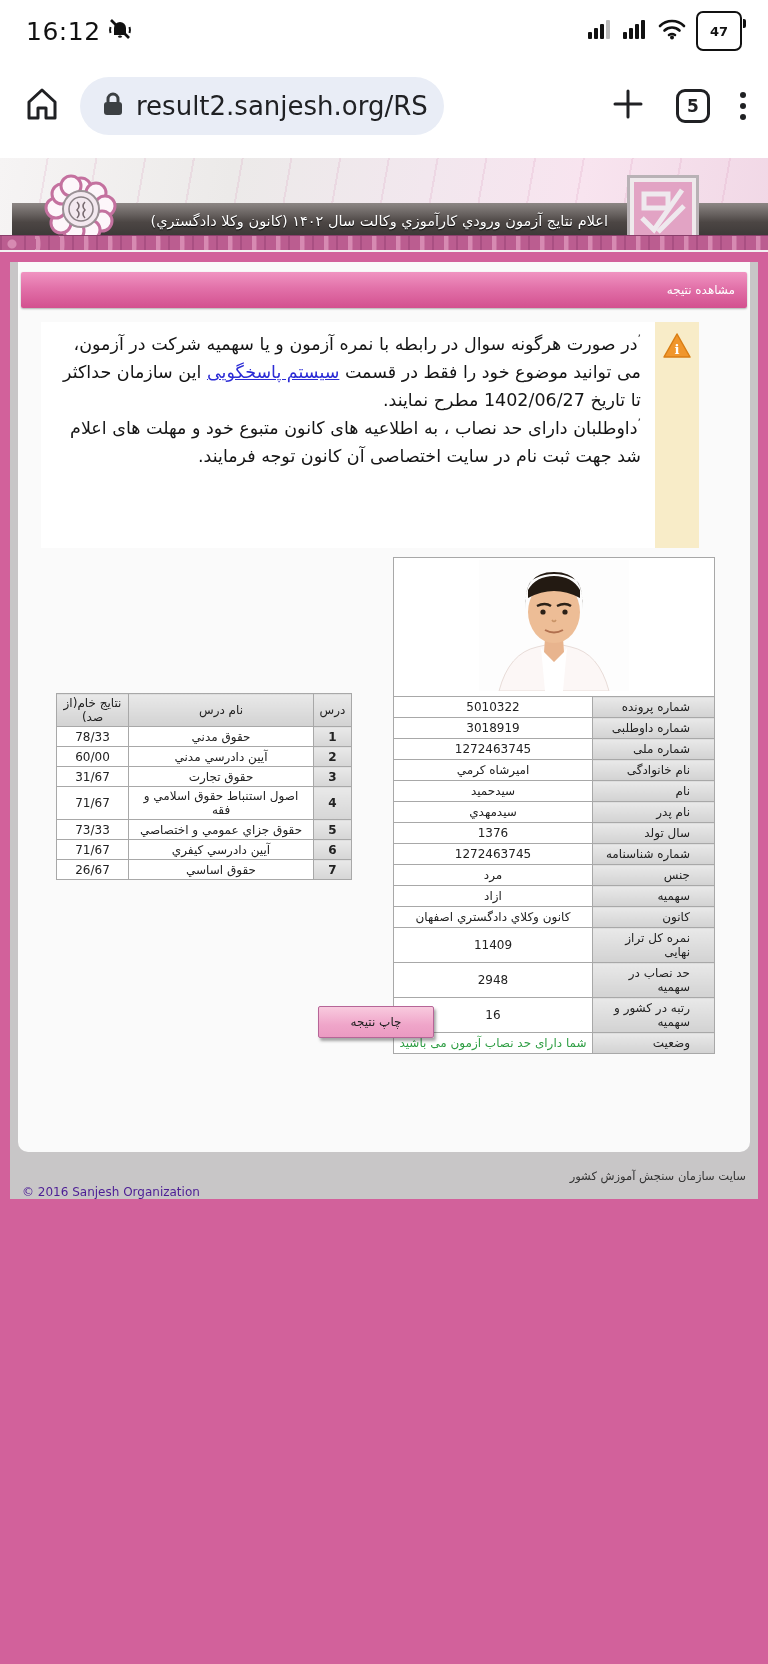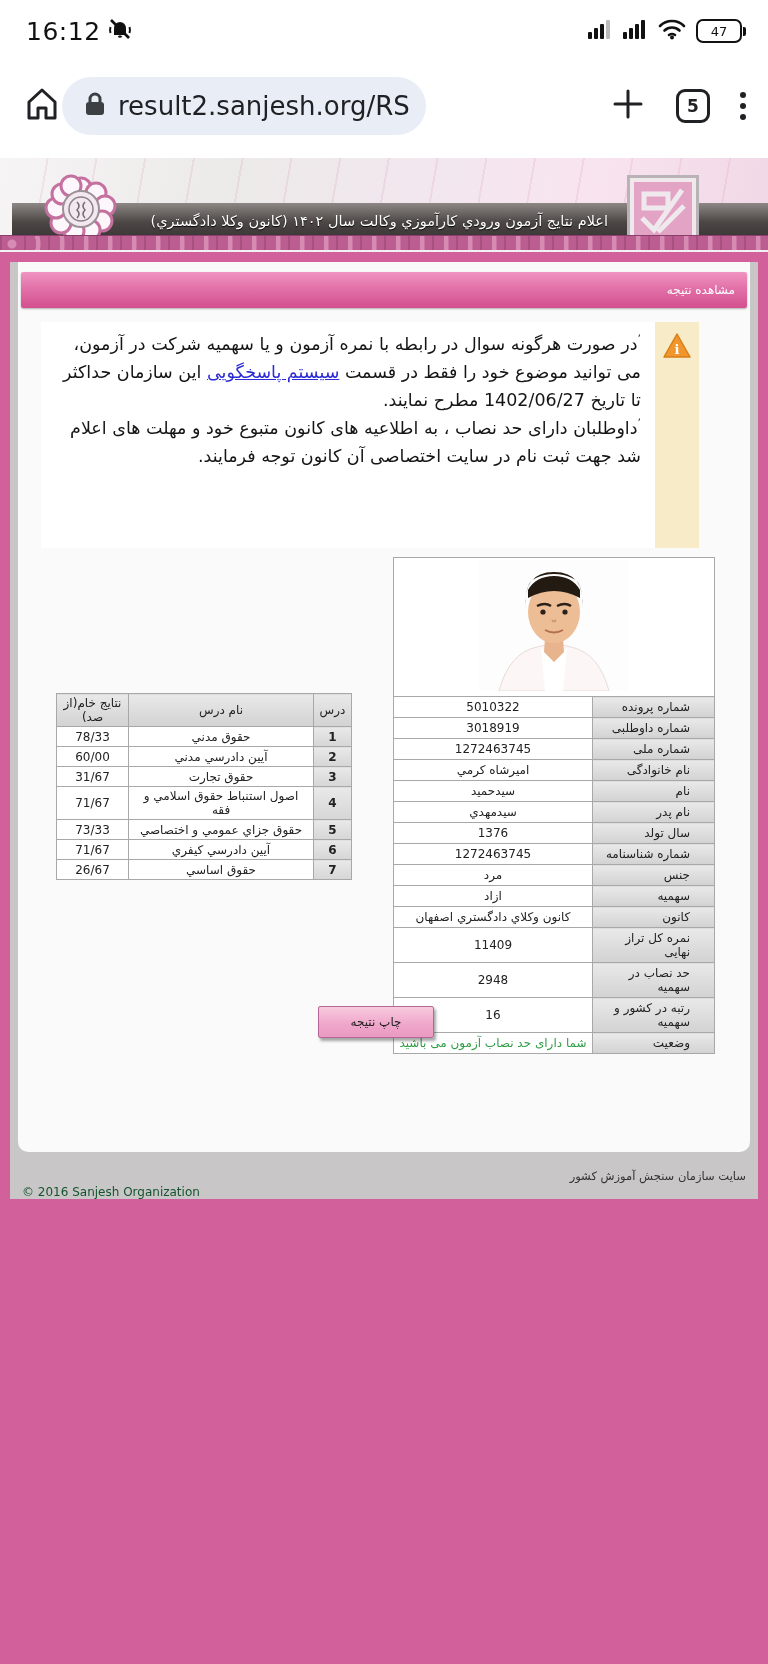--- a/index.html
+++ b/index.html
@@ -5,26 +5,26 @@
   * { margin:0; padding:0; box-sizing:border-box; }
   html,body { background:#dddddd; }
   body { font-family:"DejaVu Sans","Liberation Sans",sans-serif; }
   .phone { width:768px; height:1664px; margin:0 auto; background:#ffffff; position:relative; overflow:hidden; }
 
   
   .statusbar { height:62px; display:flex; align-items:center; justify-content:space-between; padding:16px 26px; background:#fff; }
   .sb-left { display:flex; align-items:center; gap:6px; }
   .sb-time { font-size:25px; color:#111; letter-spacing:.5px; }
   .sb-right { display:flex; align-items:center; gap:9px; }
-  .sb-batt { position:relative; width:46px; height:24px; border:2.5px solid #111; border-radius:7px; display:flex; align-items:center; justify-content:center; }
+  .sb-batt { position:relative; width:46px; height:40px; border:2.5px solid #111; border-radius:7px; display:flex; align-items:center; justify-content:center;font-weight:bold; }
   .sb-batt:after { content:""; position:absolute; right:-6px; top:6px; width:3.5px; height:9px; background:#111; border-radius:0 2px 2px 0; }
   .sb-batt span { font-size:13px; color:#111; }
 
   
-  .browserbar { height:88px; background:#fff; display:flex; align-items:center; padding:0 22px; }
+  .browserbar { height:88px; background:#fff; display:flex; align-items:center; padding:0 22px; gap:18px; }
   .omnibox { flex:0 0 364px; height:58px; background:#e9edf6; border-radius:29px; display:flex; align-items:center; padding:0 10px 0 22px; gap:12px; overflow:hidden; }
   .omnibox .url { font-size:26px; color:#202124; white-space:nowrap; }
   .bb-right { display:flex; align-items:center; gap:30px; margin-left:auto; }
   .tabbox { width:34px; height:34px; border:3px solid #202124; border-radius:9px; display:flex; align-items:center; justify-content:center; }
   .tabbox span { font-size:17px; font-weight:bold; color:#202124; }
   .menudots { display:flex; flex-direction:column; gap:5px; }
   .menudots i { width:6px; height:6px; border-radius:50%; background:#202124; display:block; }
   .gap8 { height:8px; background:#fff; }
 
   
@@ -76,21 +76,21 @@
   .scorestable th { background:linear-gradient(#e9e9e9,#d2d2d2); }
   .scorestable td.num { width:38px; background:linear-gradient(#e9e9e9,#d6d6d6); text-align:center; font-weight:bold; }
   .scorestable td.name { text-align:center; }
   .scorestable td.score { width:72px; text-align:center; }
 
   .printbtn { position:absolute; top:744px; left:300px; width:116px; height:32px;
     background:linear-gradient(#f8cade,#efa5c9 60%,#eb9ac2); border:1px solid #b66597; border-radius:2px;
     box-shadow:2px 3px 3px rgba(60,60,60,.45); font-size:12px; color:#222; font-family:inherit; }
 
   .footerbar { height:47px; display:flex; align-items:center; justify-content:space-between; padding:0 12px; direction:ltr; }
-  .footer-left { font-size:12px; color:#14532d;margin-top:32px; }
+  .footer-left { font-size:12px; color:#4c1d95;margin-top:32px; }
   .footer-right { font-size:11.5px; color:#333; direction:rtl; }
 
   .pinkfill { height:505px; background:#d2619b; }
 
   .navbar { height:54px; background:#fff; display:flex; align-items:flex-start; justify-content:center; }
   .navhandle { margin-top:21px; width:272px; height:13px; border-radius:7px; background:#2f2f2f; }
 </style>
 </head>
 <body>
 

